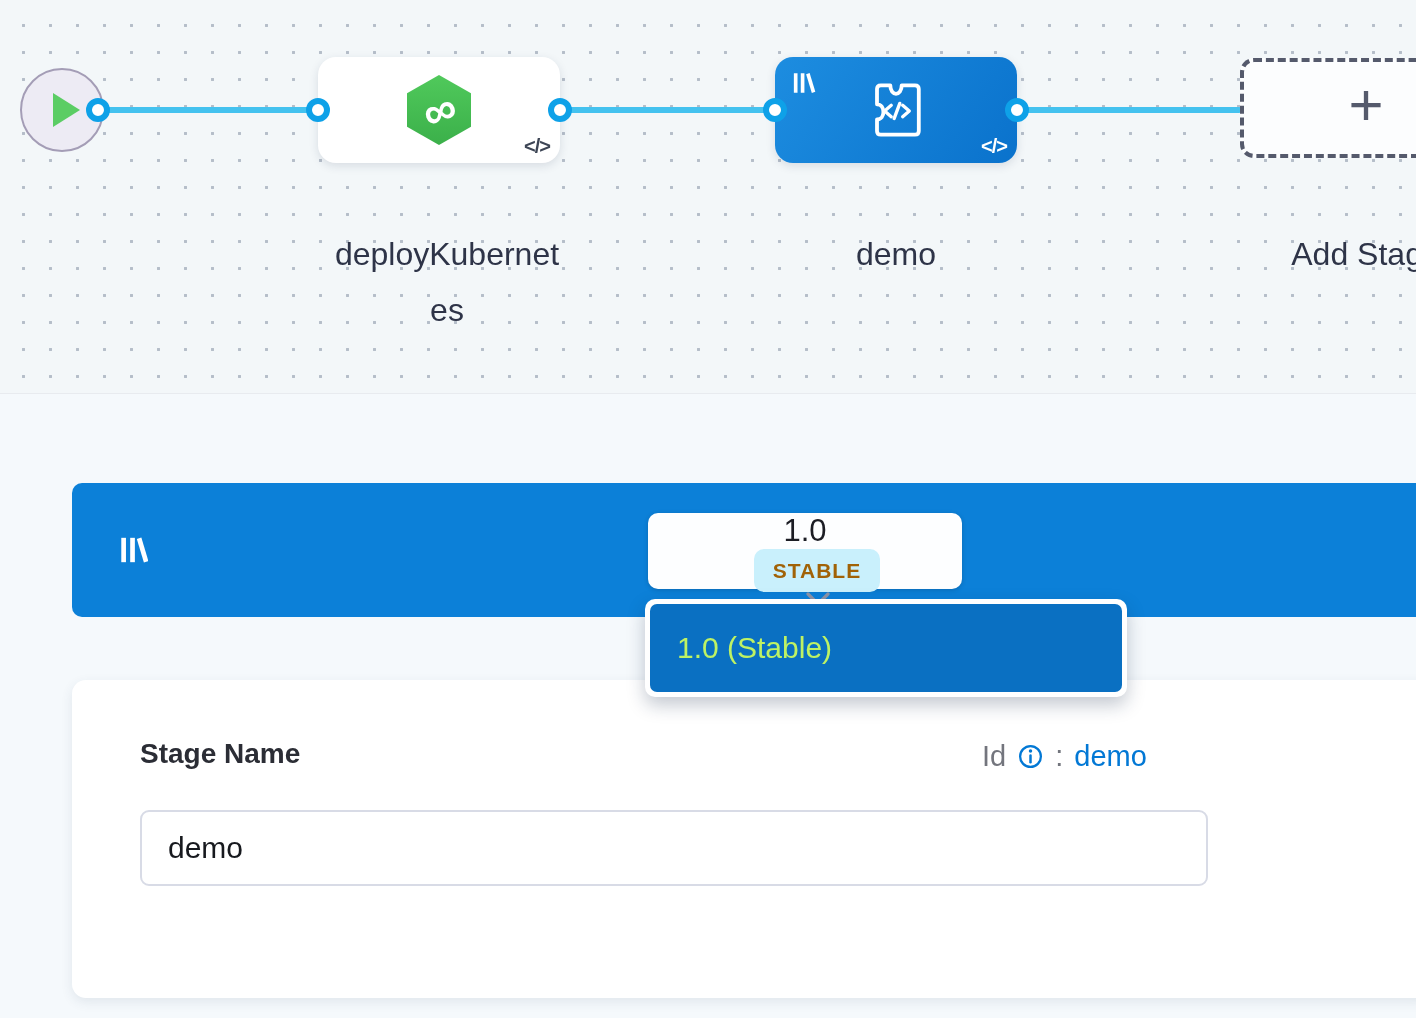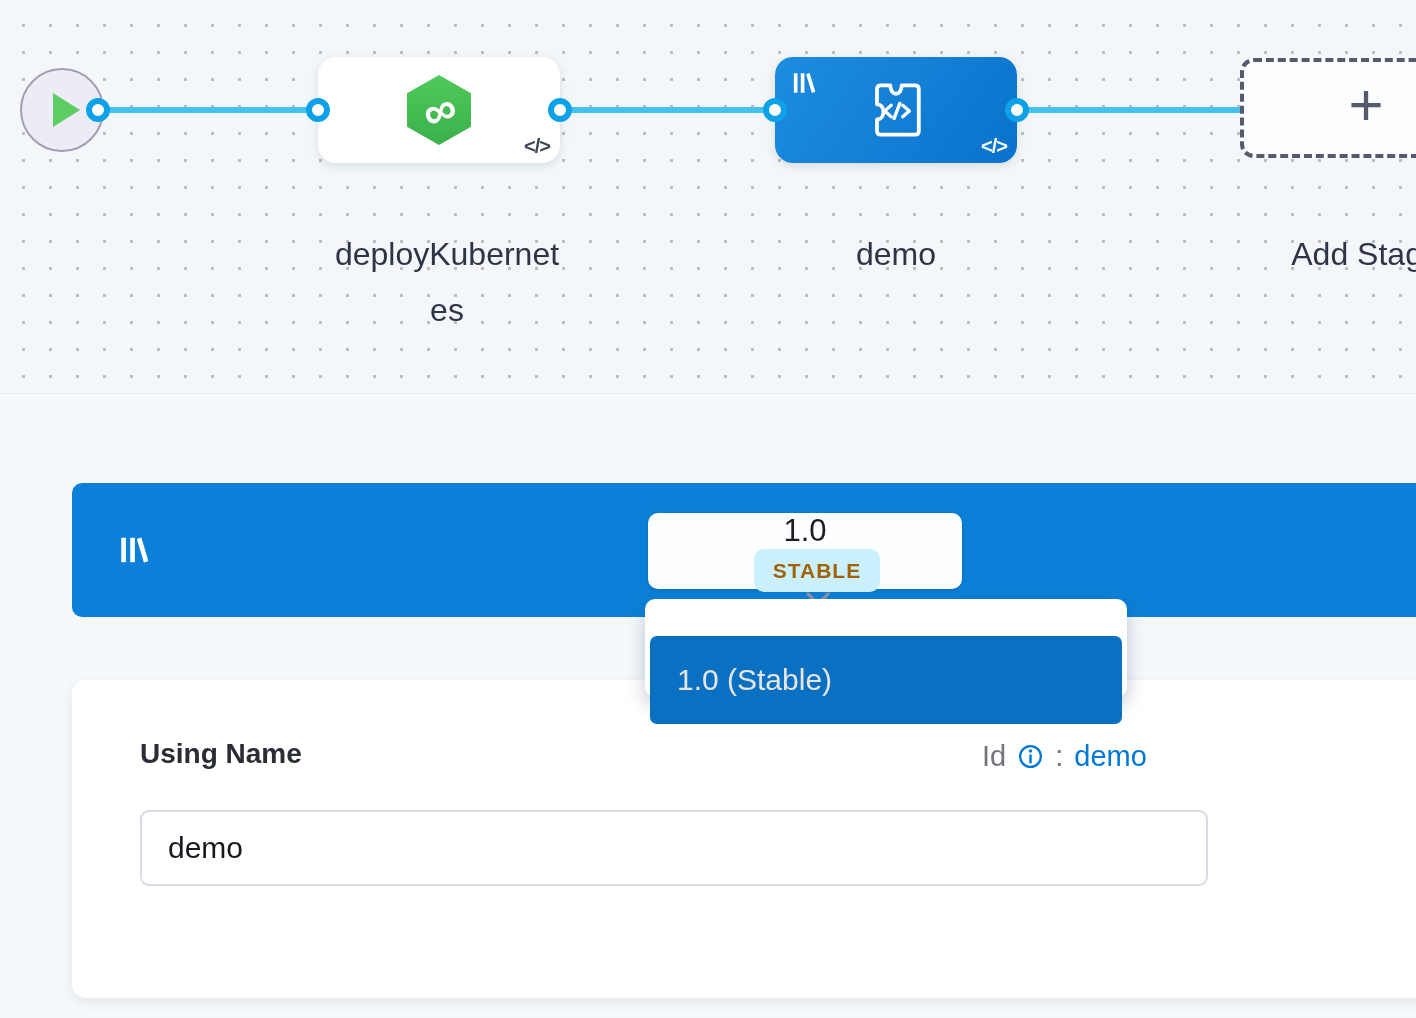--- a/index.html
+++ b/index.html
@@ -73,21 +73,21 @@
     font-size:21px;font-weight:bold;letter-spacing:1px;padding:11px 19px;line-height:1;
   }
   .chevron{margin-left:26px;display:flex;}
   
   .dropdown{
     position:absolute;left:645px;top:599px;width:482px;height:98px;border-radius:10px;
     background:#ffffff;box-shadow:0 8px 18px rgba(20,40,70,.25);padding:5px;box-sizing:border-box;z-index:5;
   }
   .dropdown-item{
     width:100%;height:100%;background:#0a70c2;border-radius:7px;box-sizing:border-box;
-    display:flex;align-items:center;padding-left:27px;color:#e5e5e5;font-size:30px;cursor:pointer;margin-top:32px;
+    display:flex;align-items:center;padding-left:27px;color:#bef264;font-size:30px;cursor:pointer;
   }
   
   .card{
     position:absolute;left:72px;top:680px;width:1360px;height:318px;border-radius:14px;
     background:#ffffff;box-shadow:0 4px 12px rgba(50,70,100,.10);z-index:1;
   }
   .stage-name-label{position:absolute;left:68px;top:58px;font-size:28px;font-weight:bold;color:#2b2d35;}
   .id-row{position:absolute;left:910px;top:60px;display:flex;align-items:center;gap:11px;font-size:29px;text-align:center;}
   .id-label{color:#73757d;}
   .id-sep{color:#73757d;}
@@ -165,21 +165,21 @@
         </svg>
       </span>
     </div>
   </div>
 
   <div class="dropdown">
     <div class="dropdown-item">1.0 (Stable)</div>
   </div>
 
   <div class="card">
-    <div class="stage-name-label">Using Name</div>
+    <div class="stage-name-label">Stage Name</div>
     <div class="id-row">
       <span class="id-label">Id</span>
       <svg width="27" height="27" viewBox="0 0 26 26">
         <circle cx="13" cy="13" r="10" fill="none" stroke="#0278d5" stroke-width="2.2"></circle>
         <line x1="13" y1="12" x2="13" y2="18.5" stroke="#0278d5" stroke-width="2.4" stroke-linecap="round"></line>
         <circle cx="13" cy="7.6" r="1.7" fill="#0278d5"></circle>
       </svg>
       <span class="id-sep">:</span>
       <span class="id-value">demo</span>
     </div>

